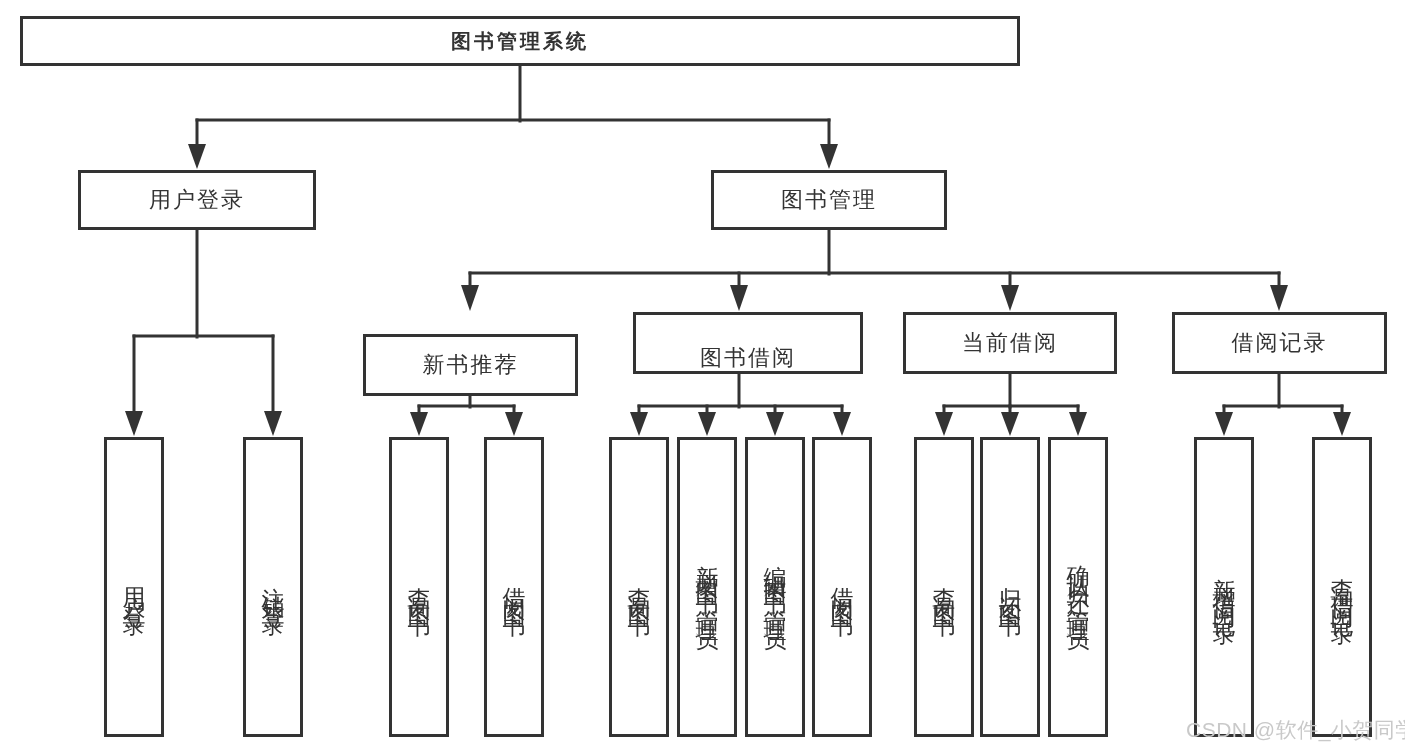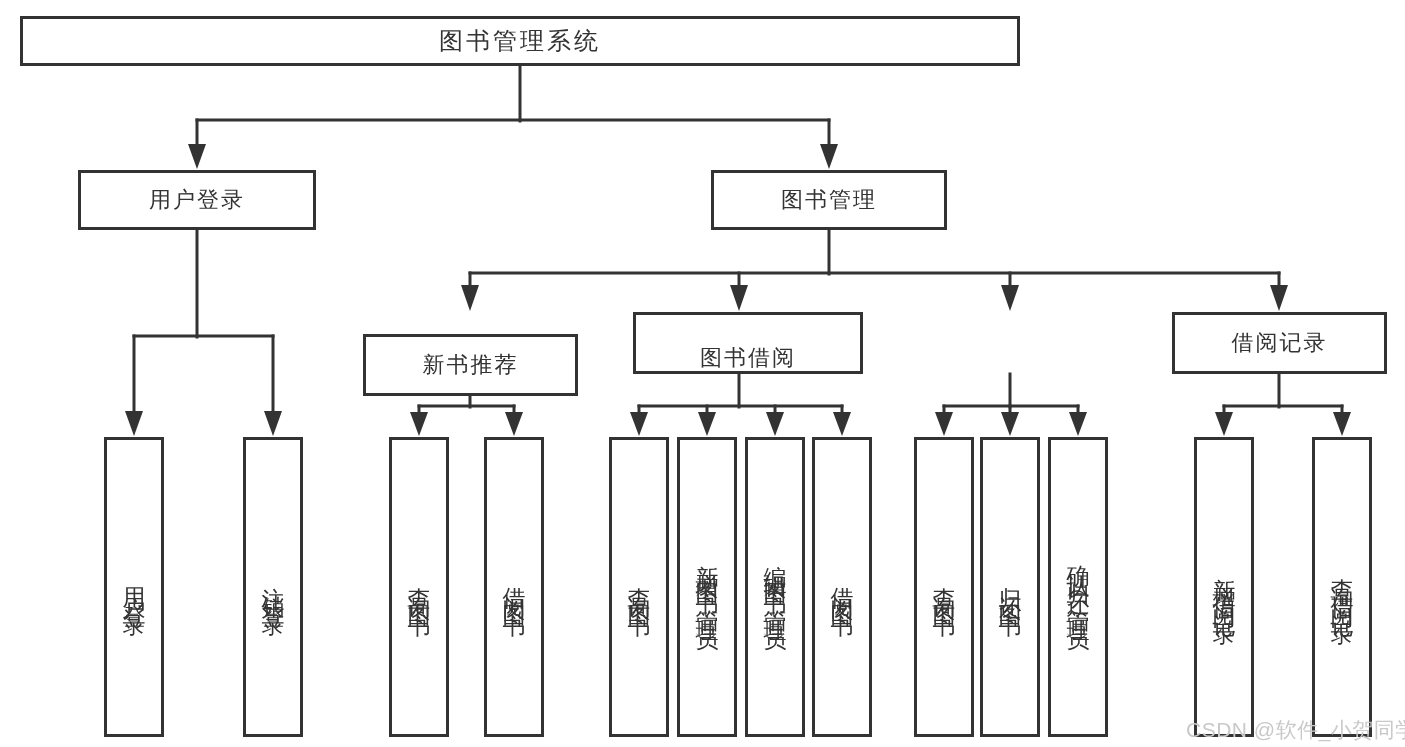--- a/index.html
+++ b/index.html
@@ -14,21 +14,21 @@
     overflow:hidden;
   }
   .edges{position:absolute;left:0;top:0;width:1405px;height:747px;pointer-events:none;}
   .edges line{stroke:var(--line);stroke-width:3;stroke-linecap:square;}
   .edges polygon{fill:var(--line);stroke:none;}
   .node{
     position:absolute;background:var(--node-bg);border:3px solid var(--line);
     display:flex;align-items:center;justify-content:center;text-align:center;
   }
   .node .lbl{display:block;letter-spacing:2px;font-size:22px;line-height:1.2;}
-  .node.title .lbl{font-size:24px;letter-spacing:3px;}
+  .node.title .lbl{font-size:20px;letter-spacing:3px;font-weight:bold;}
   .node.vert .lbl{
     writing-mode:vertical-rl;text-orientation:mixed;
     font-size:23px;letter-spacing:9px;line-height:1;
   }
   .watermark{
     position:absolute;left:1186px;top:716px;font-size:21px;letter-spacing:.5px;
     color:var(--watermark);white-space:nowrap;z-index:5;
   }
 </style>
 </head>
@@ -122,20 +122,23 @@
   <div class="node" style="left:711px;top:170px;width:236px;height:60px;justify-content:center;">
     <span class="lbl">图书管理</span>
   </div>
 
   <div class="node" style="left:363px;top:312px;width:215px;height:62px;margin-top:22px;">
     <span class="lbl">新书推荐</span>
   </div>
   <div class="node" style="left:633px;top:312px;width:230px;height:62px;align-items:flex-end;">
     <span class="lbl">图书借阅</span>
   </div>
+  <div class="node" style="left:903px;top:312px;width:214px;height:62px;">
+    <span class="lbl">当前借阅</span>
+  </div>
   <div class="node" style="left:1172px;top:312px;width:215px;height:62px;">
     <span class="lbl">借阅记录</span>
   </div>
 
   <div class="node vert" style="left:104px;top:437px;width:60px;height:300px;">
     <span class="lbl">用户登录</span>
   </div>
   <div class="node vert" style="left:243px;top:437px;width:60px;height:300px;">
     <span class="lbl">注销登录</span>
   </div>

